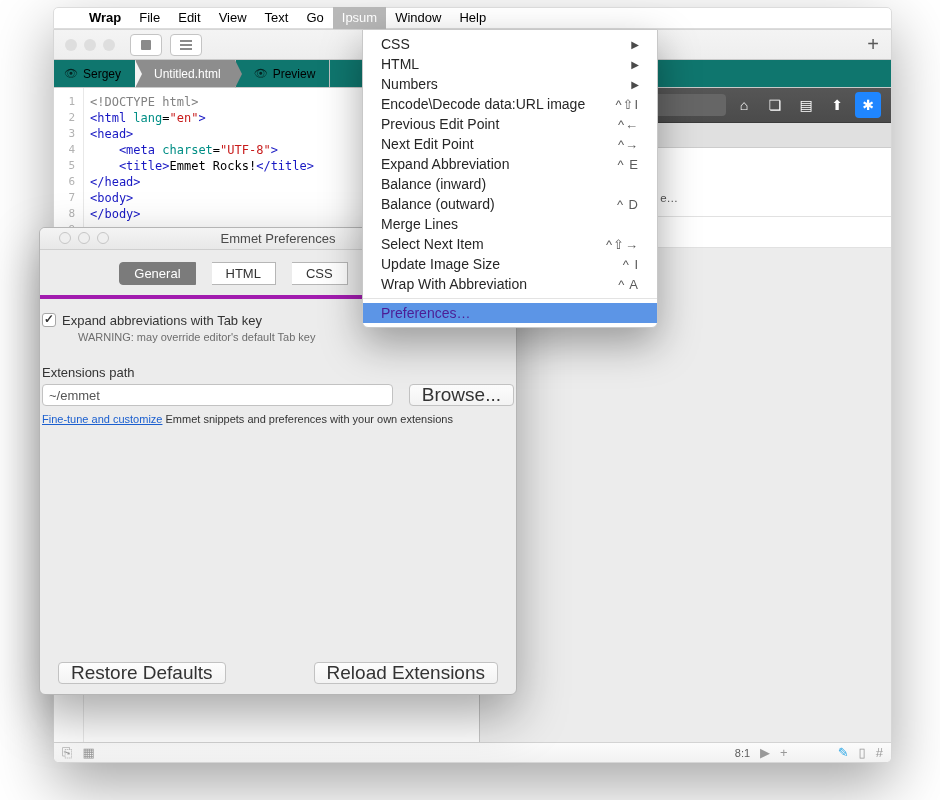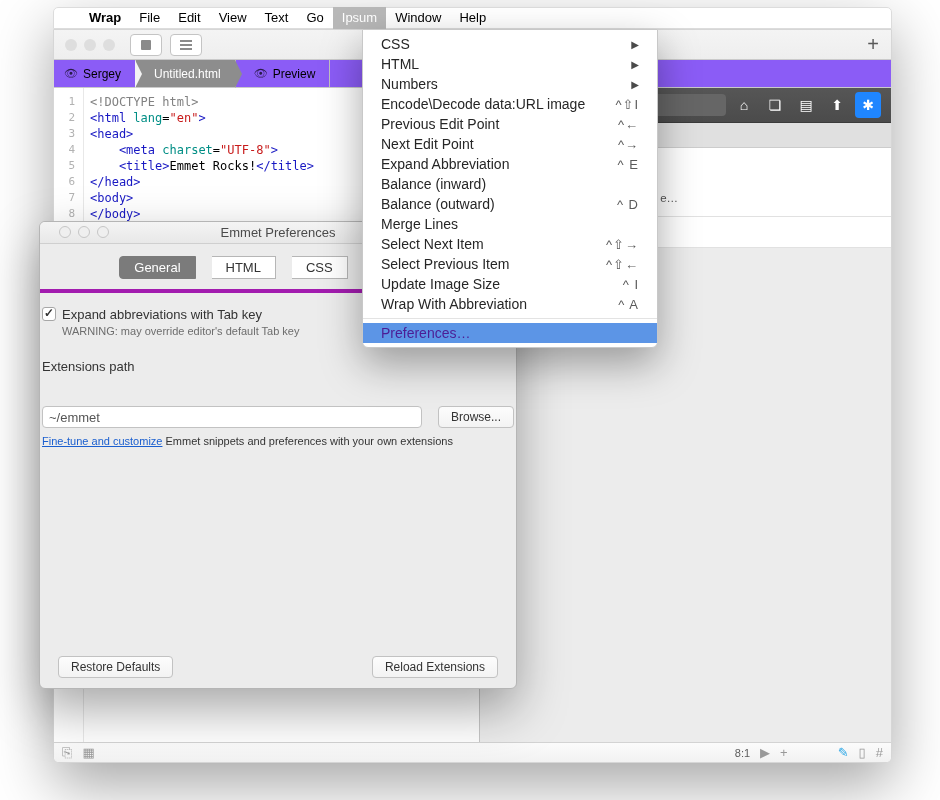--- a/index.html
+++ b/index.html
@@ -19,21 +19,21 @@
 
   .ed-titlebar { height: 30px; background: linear-gradient(#f4f4f4,#eee); border-bottom: 1px solid #cacaca; display: flex; align-items: center; position: relative; }
   .traffic { display: flex; gap: 7px; padding: 0 11px; }
   .dot { width: 12px; height: 12px; border-radius: 50%; background: #dedede; }
   .segbox { width: 32px; height: 22px; border: 1px solid #c4c4c4; border-radius: 4px; margin: 0 4px; display:flex;align-items:center;justify-content:center;background:#fff;}
   .segbox .sq{width:10px;height:10px;background:#8a8a8a;border-radius:1px;}
   .segbox .ln{width:12px;height:2px;background:#8a8a8a;box-shadow:0 -4px #8a8a8a,0 4px #8a8a8a;}
   .ed-title-name { position:absolute; left:0; right:0; text-align:center; font-size:13px; color:#555; pointer-events:none;}
   .plus-btn { position:absolute; right:12px; font-size:20px; color:#595959; font-weight:200;}
 
-  .ed-subbar { height: 28px; background:#8b5cf6; border-bottom:1px solid #cacaca; display:flex; align-items:stretch; }
+  .ed-subbar { height: 28px; background:#0f766e; border-bottom:1px solid #cacaca; display:flex; align-items:stretch; }
   .crumb { display:flex;align-items:center;padding:0 14px 0 18px;position:relative;border-right:1px solid #c0c0c0;font-size:12px;}
   .crumb:first-child{padding-left:10px;}
   .crumb.dark { background:#8d8d8d;color:#fff;}
   .crumb.eye::before{content:"👁";font-size:11px;margin-right:5px;opacity:.7;}
   .crumb::after{content:"";position:absolute;right:-7px;top:0;width:0;height:0;border-top:14px solid transparent;border-bottom:14px solid transparent;border-left:7px solid #f3f3f3;z-index:1;}
   .crumb.dark::after{border-left-color:#8d8d8d;}
   .crumb.last::after{display:none;}
 
   .ed-body { display:flex; position:absolute; top:58px; bottom:20px; left:0; right:0; }
 
@@ -59,39 +59,39 @@
   .pv-block p{font-size:11.5px;color:#555;line-height:1.35;}
   .pv-chip{display:inline-block;background:#e6e6e6;border-radius:10px;padding:2px 10px;font-size:11.5px;margin:2px 0 0;}
   .pv-remainder{background:#ededed;flex:1;}
 
   .ed-status { position:absolute;bottom:0;left:0;right:0;height:20px;border-top:1px solid #d3d3d3;background:linear-gradient(#fbfbfb,#f2f2f2);display:flex;align-items:center;padding:0 8px;gap:10px;font-size:11px;color:#5c5c5c;}
   .ed-status .spacer{flex:1;}
   .ed-status .ico{font-size:13px;color:#999;}
   .ed-status .ico.blue{color:#2aa6e6;}
 
   
-  .prefs-window { position: absolute; left: 39px; top: 221px; width: 478px; height: 468px; background: #ececec; border: 1px solid #b5b5b5; border-radius: 6px; box-shadow: 0 20px 50px rgba(0,0,0,0.35); overflow:hidden;}
+  .prefs-window { position: absolute; left: 39px; top: 227px; width: 478px; height: 468px; background: #ececec; border: 1px solid #b5b5b5; border-radius: 6px; box-shadow: 0 20px 50px rgba(0,0,0,0.35); overflow:hidden;}
   .prefs-title{height:22px;background:linear-gradient(#f4f4f4,#e8e8e8);border-bottom:1px solid #cfcfcf;display:flex;align-items:center;justify-content:center;position:relative;font-size:13px;color:#4b4b4b;}
   .prefs-title .traffic{position:absolute;left:8px;top:4px;}
   .prefs-title .dot{width:12px;height:12px;border:1px solid #c5c5c5;background:#efefef;}
   .prefs-tabs{display:flex;justify-content:center;gap:16px;padding:12px 0 10px;border-bottom:4px solid #a21caf;}
   .prefs-tabs .seg{border:1px solid #b6b6b6;background:#fff;padding:3px 14px;font-size:13px;color:#333;}
   .prefs-tabs .seg:first-child{border-radius:4px 0 0 4px;}
   .prefs-tabs .seg:last-child{border-radius:0 4px 4px 0;}
   .prefs-tabs .seg + .seg{border-left:none;}
   .prefs-tabs .seg.active{background:#7b7b7b;color:#fff;border-color:#7b7b7b;}
   .prefs-body{padding:14px 2px;font-size:13px;color:#333;}
   .chk-row{display:flex;align-items:flex-start;gap:6px;}
   .chk{width:14px;height:14px;border:1px solid #a7a7a7;border-radius:3px;background:#fff;position:relative;}
   .chk.checked::after{content:"✓";position:absolute;left:1px;top:-2px;font-size:12px;font-weight:700;color:#333;}
-  .warn{font-size:11px;color:#6d6d6d;margin:3px 0 0 0;}
+  .warn{font-size:11px;color:#6d6d6d;margin:3px 0 0 16px;}
   .field-lbl{font-size:13px;margin:22px 0 4px;}
-  .path-row{display:flex;gap:16px;align-items:flex-end;}
+  .path-row{display:flex;gap:16px;align-items:flex-start;}
   .path-in{flex:1;height:22px;border:1px solid #c2c2c2;border-radius:4px;background:#fff;padding:0 6px;font-size:13px;color:#555;display:flex;align-items:center;}
-  .btn{height:22px;border:1px solid #c2c2c2;border-radius:4px;background:linear-gradient(#fdfdfd,#f3f3f3);padding:0 12px;font-size:12px;display:flex;align-items:center;color:#333;margin-top:28px;}
+  .btn{height:22px;border:1px solid #c2c2c2;border-radius:4px;background:linear-gradient(#fdfdfd,#f3f3f3);padding:0 12px;font-size:19px;display:flex;align-items:center;color:#333;}
   .help-row{font-size:11px;margin-top:6px;line-height:1.4;}
   .help-row a{color:#1b5fcf;text-decoration:underline;}
   .prefs-footer{position:absolute;bottom:10px;left:18px;right:18px;display:flex;justify-content:space-between;}
 
   
   .menu-dd { position:absolute; left:362px; top:29px; width:296px; background:#fff; border:1px solid #c8c8c8; border-radius:0 0 6px 6px; box-shadow:0 16px 40px rgba(0,0,0,0.35); padding:4px 0; z-index: 50;}
   .menu-dd .mi{display:flex;align-items:center;justify-content:space-between;padding:2px 18px;font-size:14px;color:#262626;}
   .menu-dd .mi.arrow::after{content:"▶";font-size:10px;color:#4a4a4a;}
   .menu-dd .mi .sc{font-size:13px;color:#5a5a5a;letter-spacing:1px;}
   .menu-dd .sep{height:1px;background:#e3e3e3;margin:4px 0;}
@@ -229,24 +229,20 @@
       <span class="sc">^ D</span>
     </div>
   <div class="mi">
       <span>Merge Lines</span>
     </div>
   <div class="mi">
       <span>Select Next Item</span>
       <span class="sc">^⇧→</span>
     </div>
   <div class="mi">
-      <span>Select Previous Item</span>
-      <span class="sc">^⇧←</span>
-    </div>
-  <div class="mi">
       <span>Update Image Size</span>
       <span class="sc">^ I</span>
     </div>
   <div class="mi">
       <span>Wrap With Abbreviation</span>
       <span class="sc">^ A</span>
     </div>
   <div class="sep"></div>
   <div class="mi hl">
       <span>Preferences…</span>

